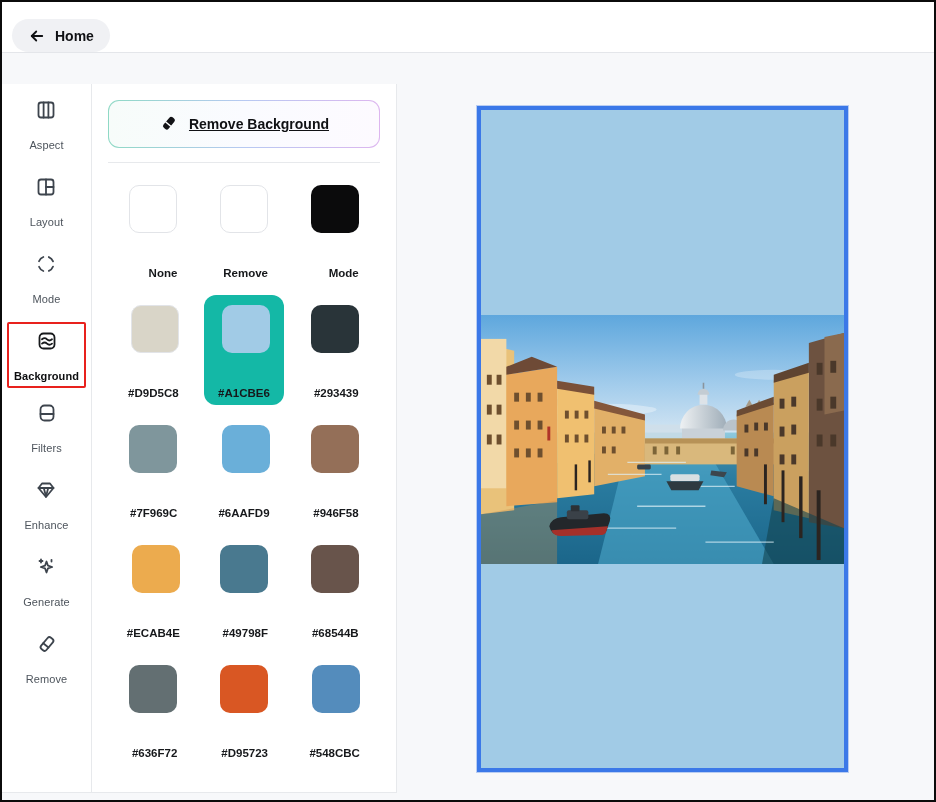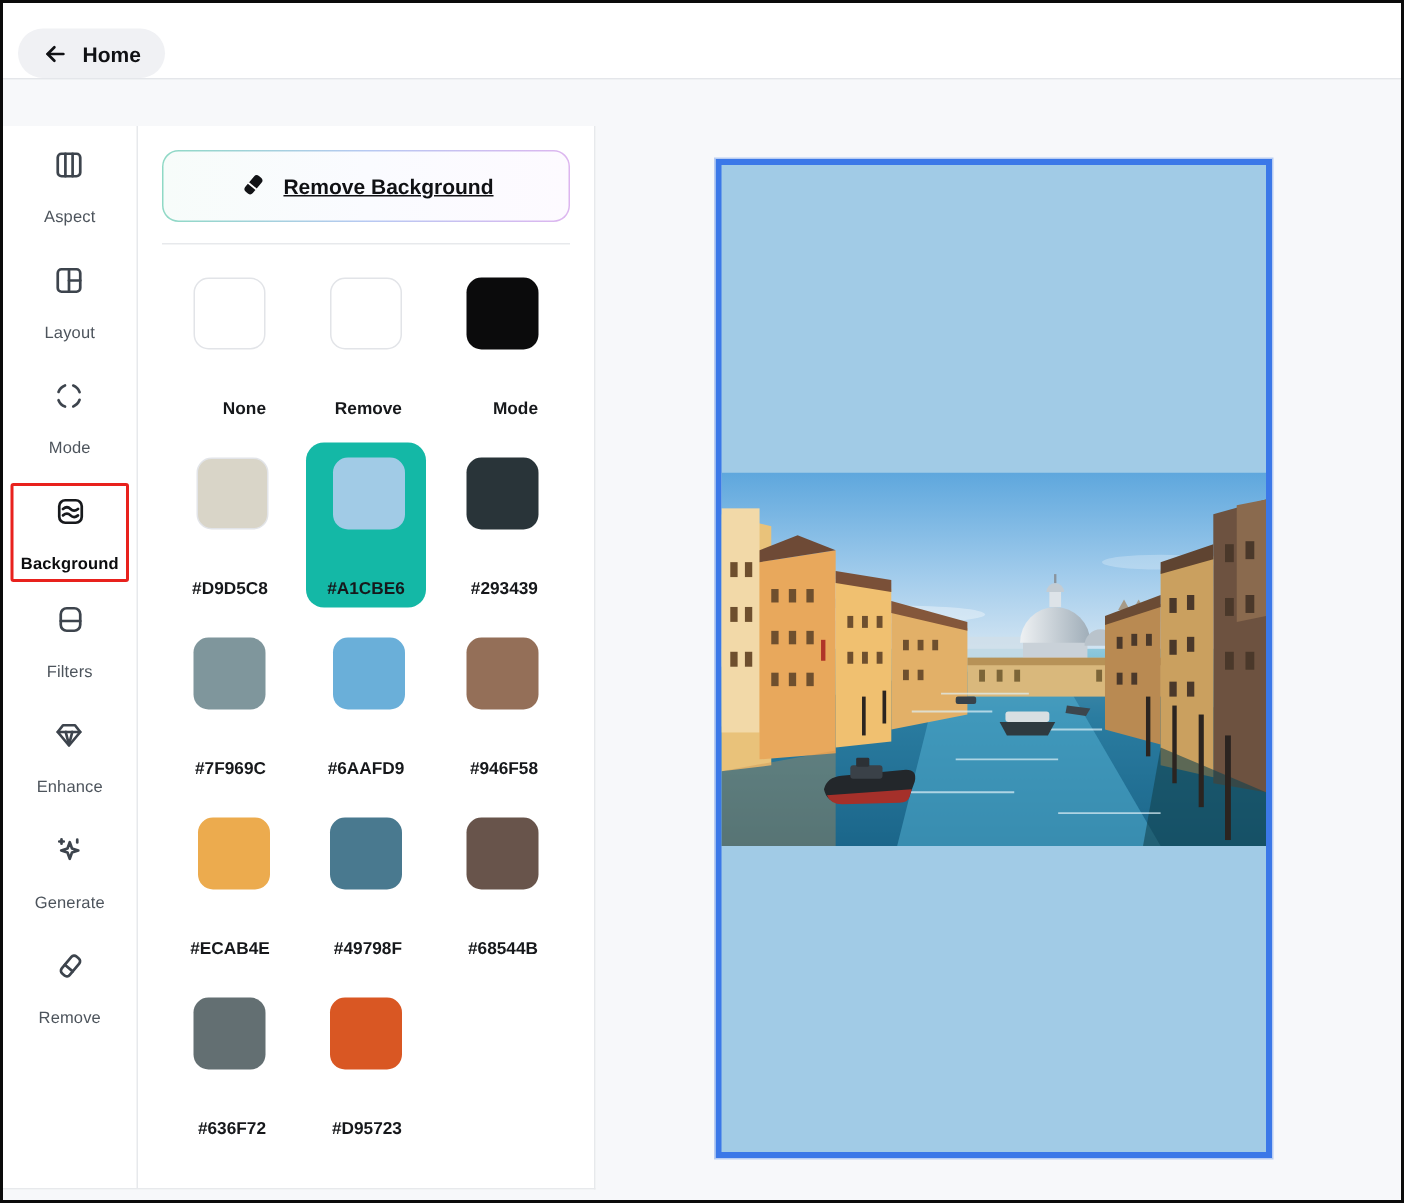--- a/index.html
+++ b/index.html
@@ -264,20 +264,24 @@
               <span class="sw" style="background: rgb(104, 84, 75);"></span>
               <span class="sw-label">#68544B</span>
             </button>
             <button class="cell">
               <span class="sw" style="background: rgb(99, 111, 114);"></span>
               <span class="sw-label">#636F72</span>
             </button>
             <button class="cell">
               <span class="sw" style="background: rgb(217, 87, 35);"></span>
               <span class="sw-label">#D95723</span>
+            </button>
+            <button class="cell">
+              <span class="sw" style="background: rgb(84, 140, 188);"></span>
+              <span class="sw-label">#548CBC</span>
             </button>
           </div>
       </section>
     </aside>
 
     <div class="canvas-frame" id="canvasFrame" style="background: rgb(161, 203, 230); border-color: rgb(59, 120, 232);">
       <svg class="canvas-photo" viewBox="0 0 372 250" preserveAspectRatio="none">
         <defs>
           <linearGradient id="sky" x1="0" y1="0" x2="0" y2="1">
             <stop offset="0" stop-color="#5ea7dd"></stop>

